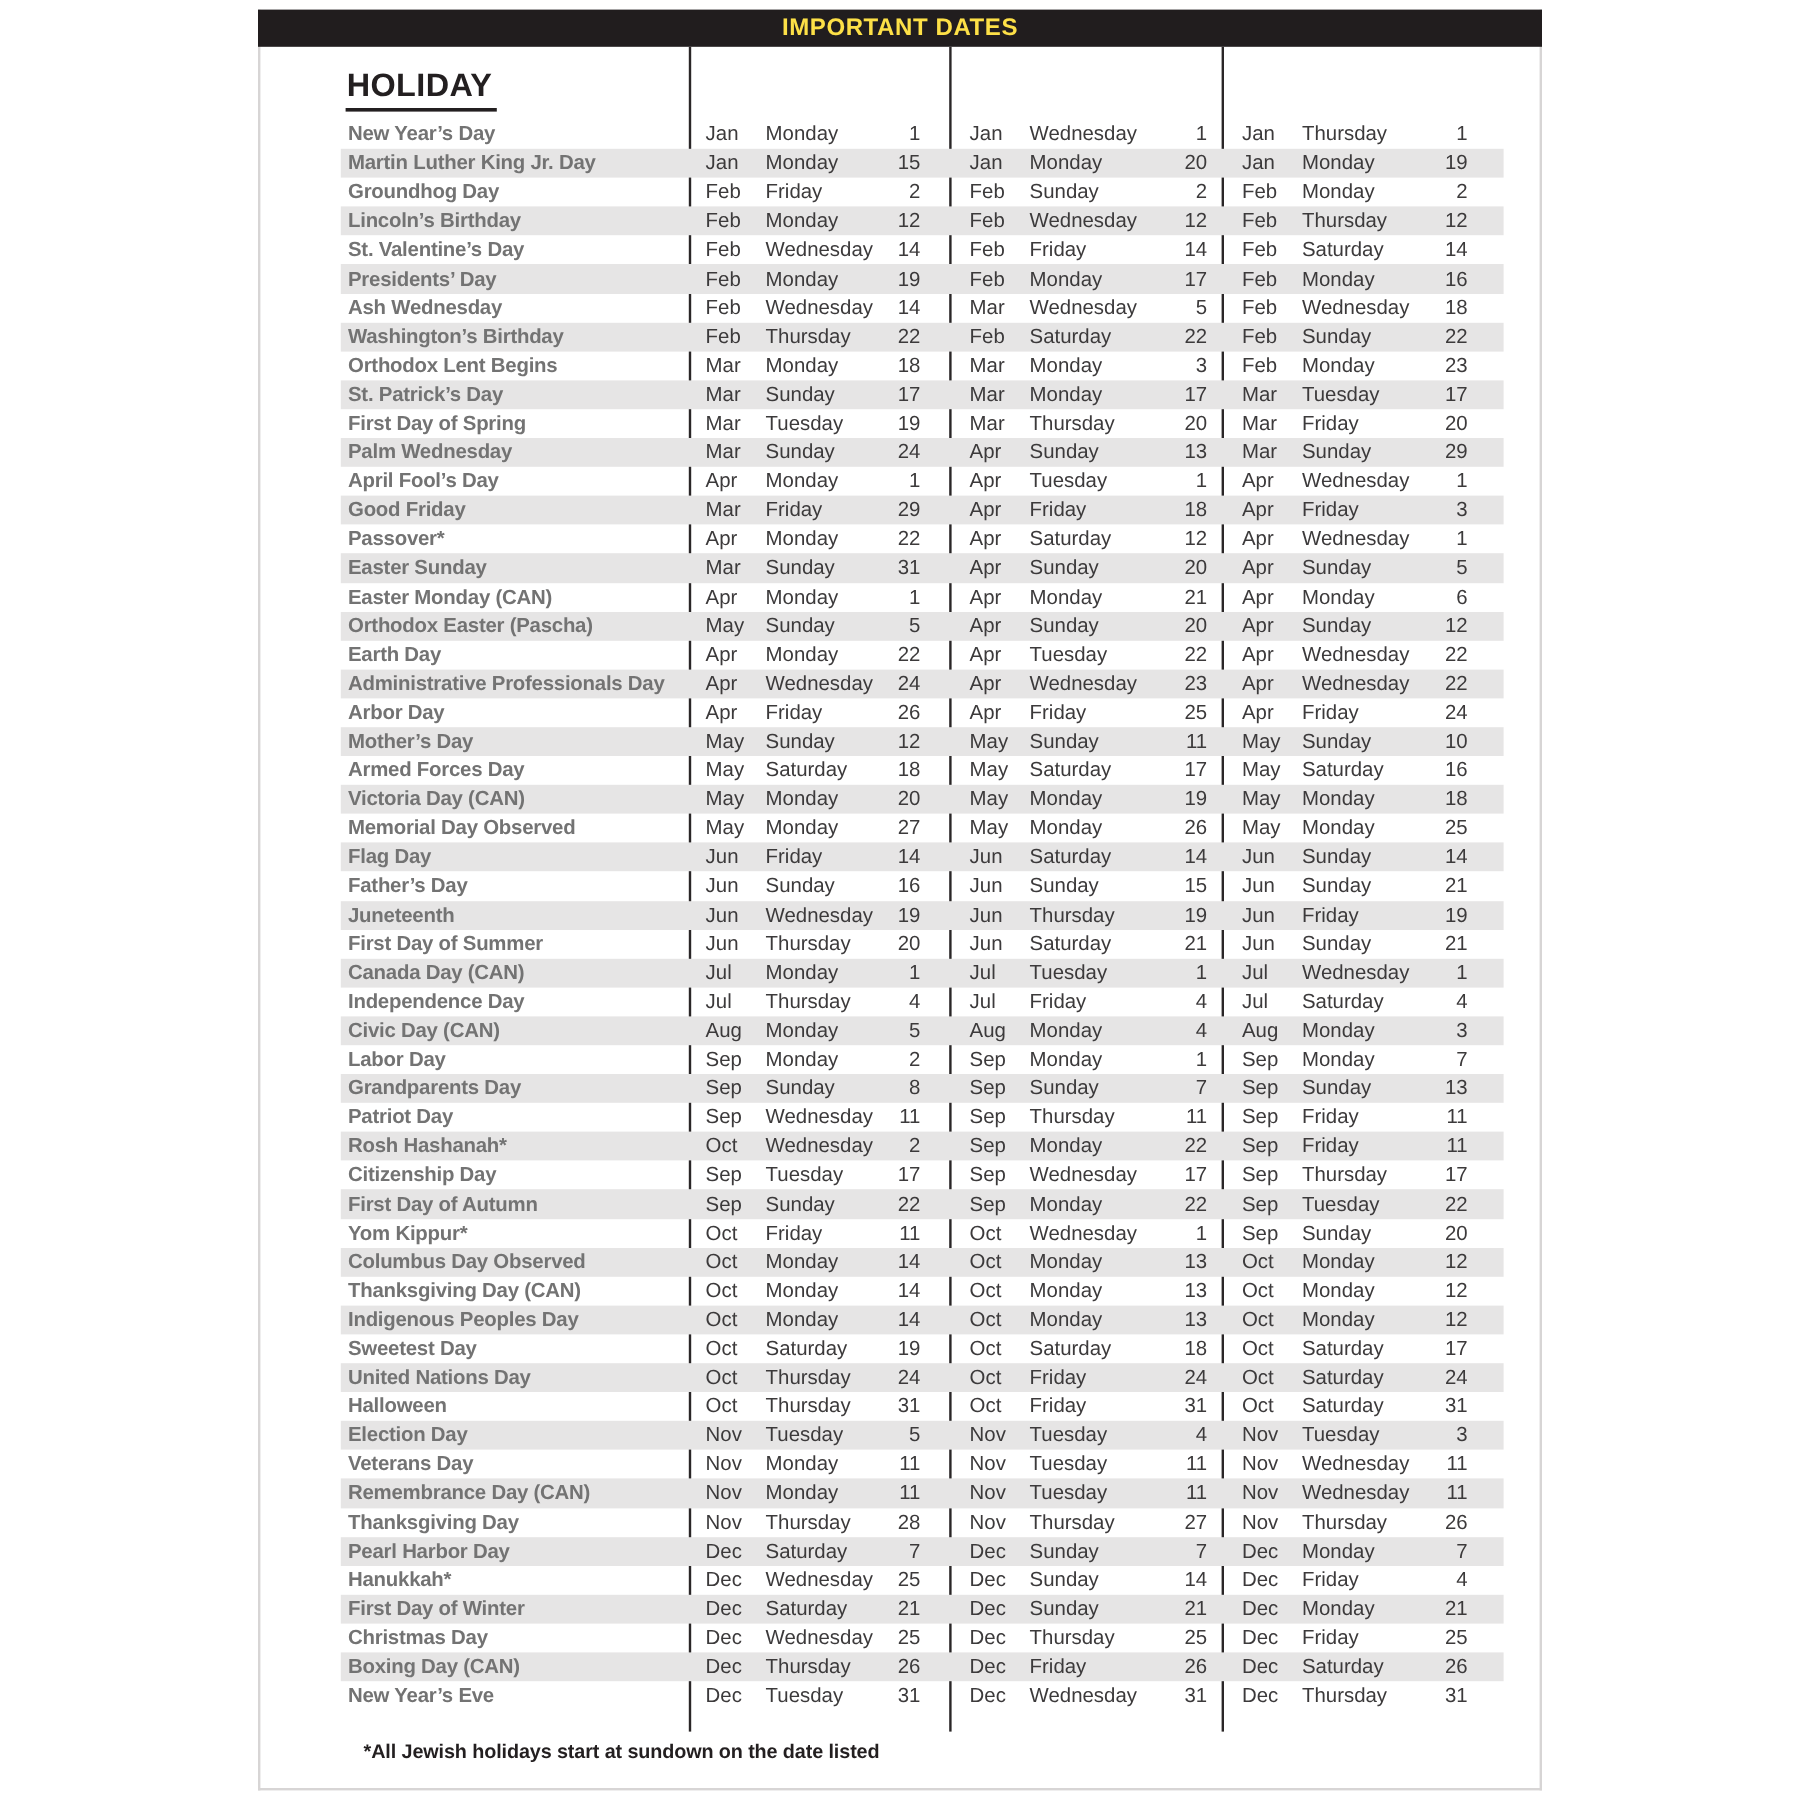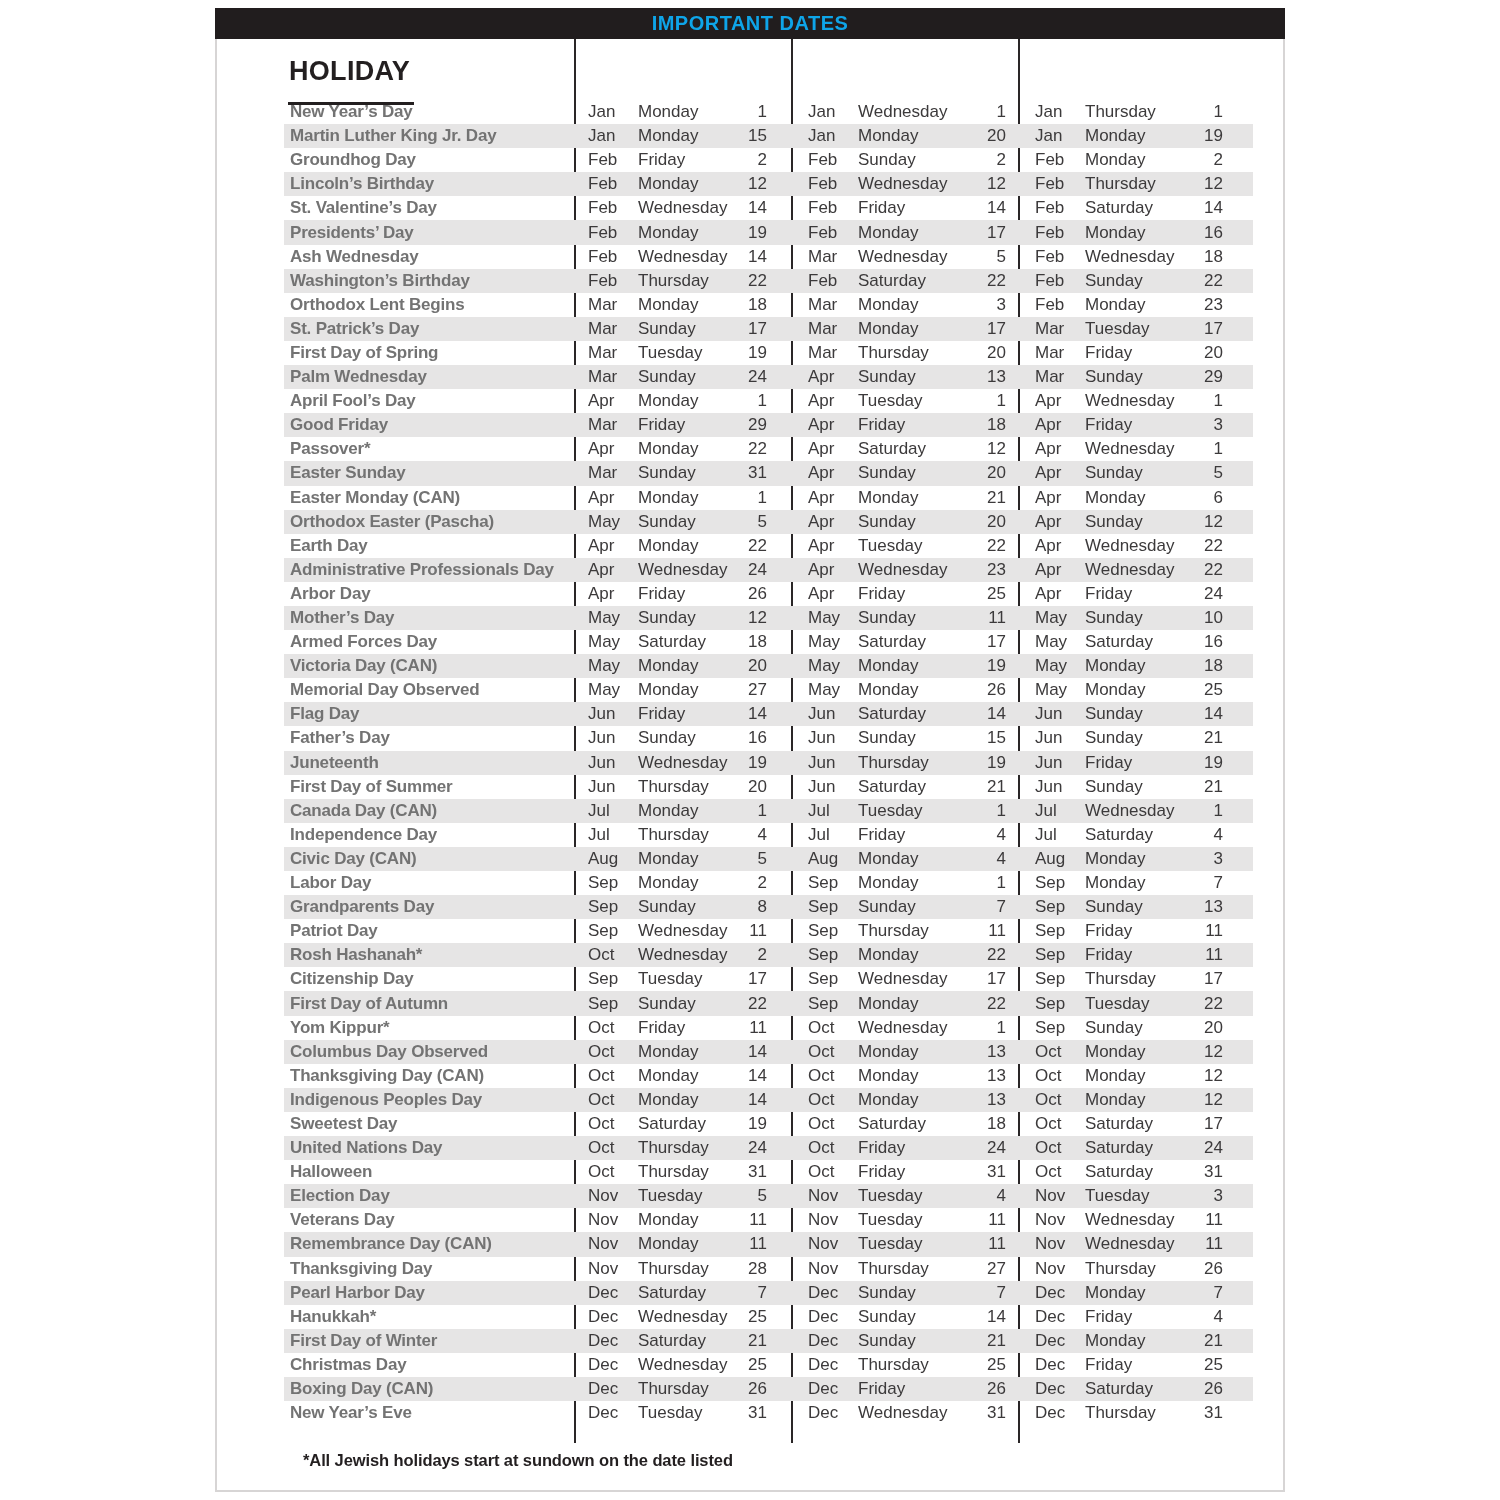--- a/index.html
+++ b/index.html
@@ -18,34 +18,34 @@
     border-top: none;
   }
   .header-bar {
     position: absolute;
     left: -2px; top: 0;
     width: 1070px; height: 31px;
     background: #211d1e;
     display: flex; align-items: center; justify-content: center;
   }
   .header-bar .title {
-    color: #0ea5e9;
+    color: #fde047;
     font-size: 20px;
     font-weight: bold;
     letter-spacing: 0.5px;
   }
   .holiday-heading {
     position: absolute;
     left: 71px; top: 48px;
     font-size: 27px;
     font-weight: bold;
     color: #231f20;
     letter-spacing: 0.3px;
     border-bottom: 3px solid #231f20;
-    padding: 0 4px 15px 1px;
+    padding: 0 4px 3px 1px;
     display: inline-block;
   }
   .v-sep {
     position: absolute;
     top: 31px;
     width: 2px; height: 1404px;
     background: #2a2627;
   }
   .sep1 { left: 357px; }
   .sep2 { left: 574px; }

